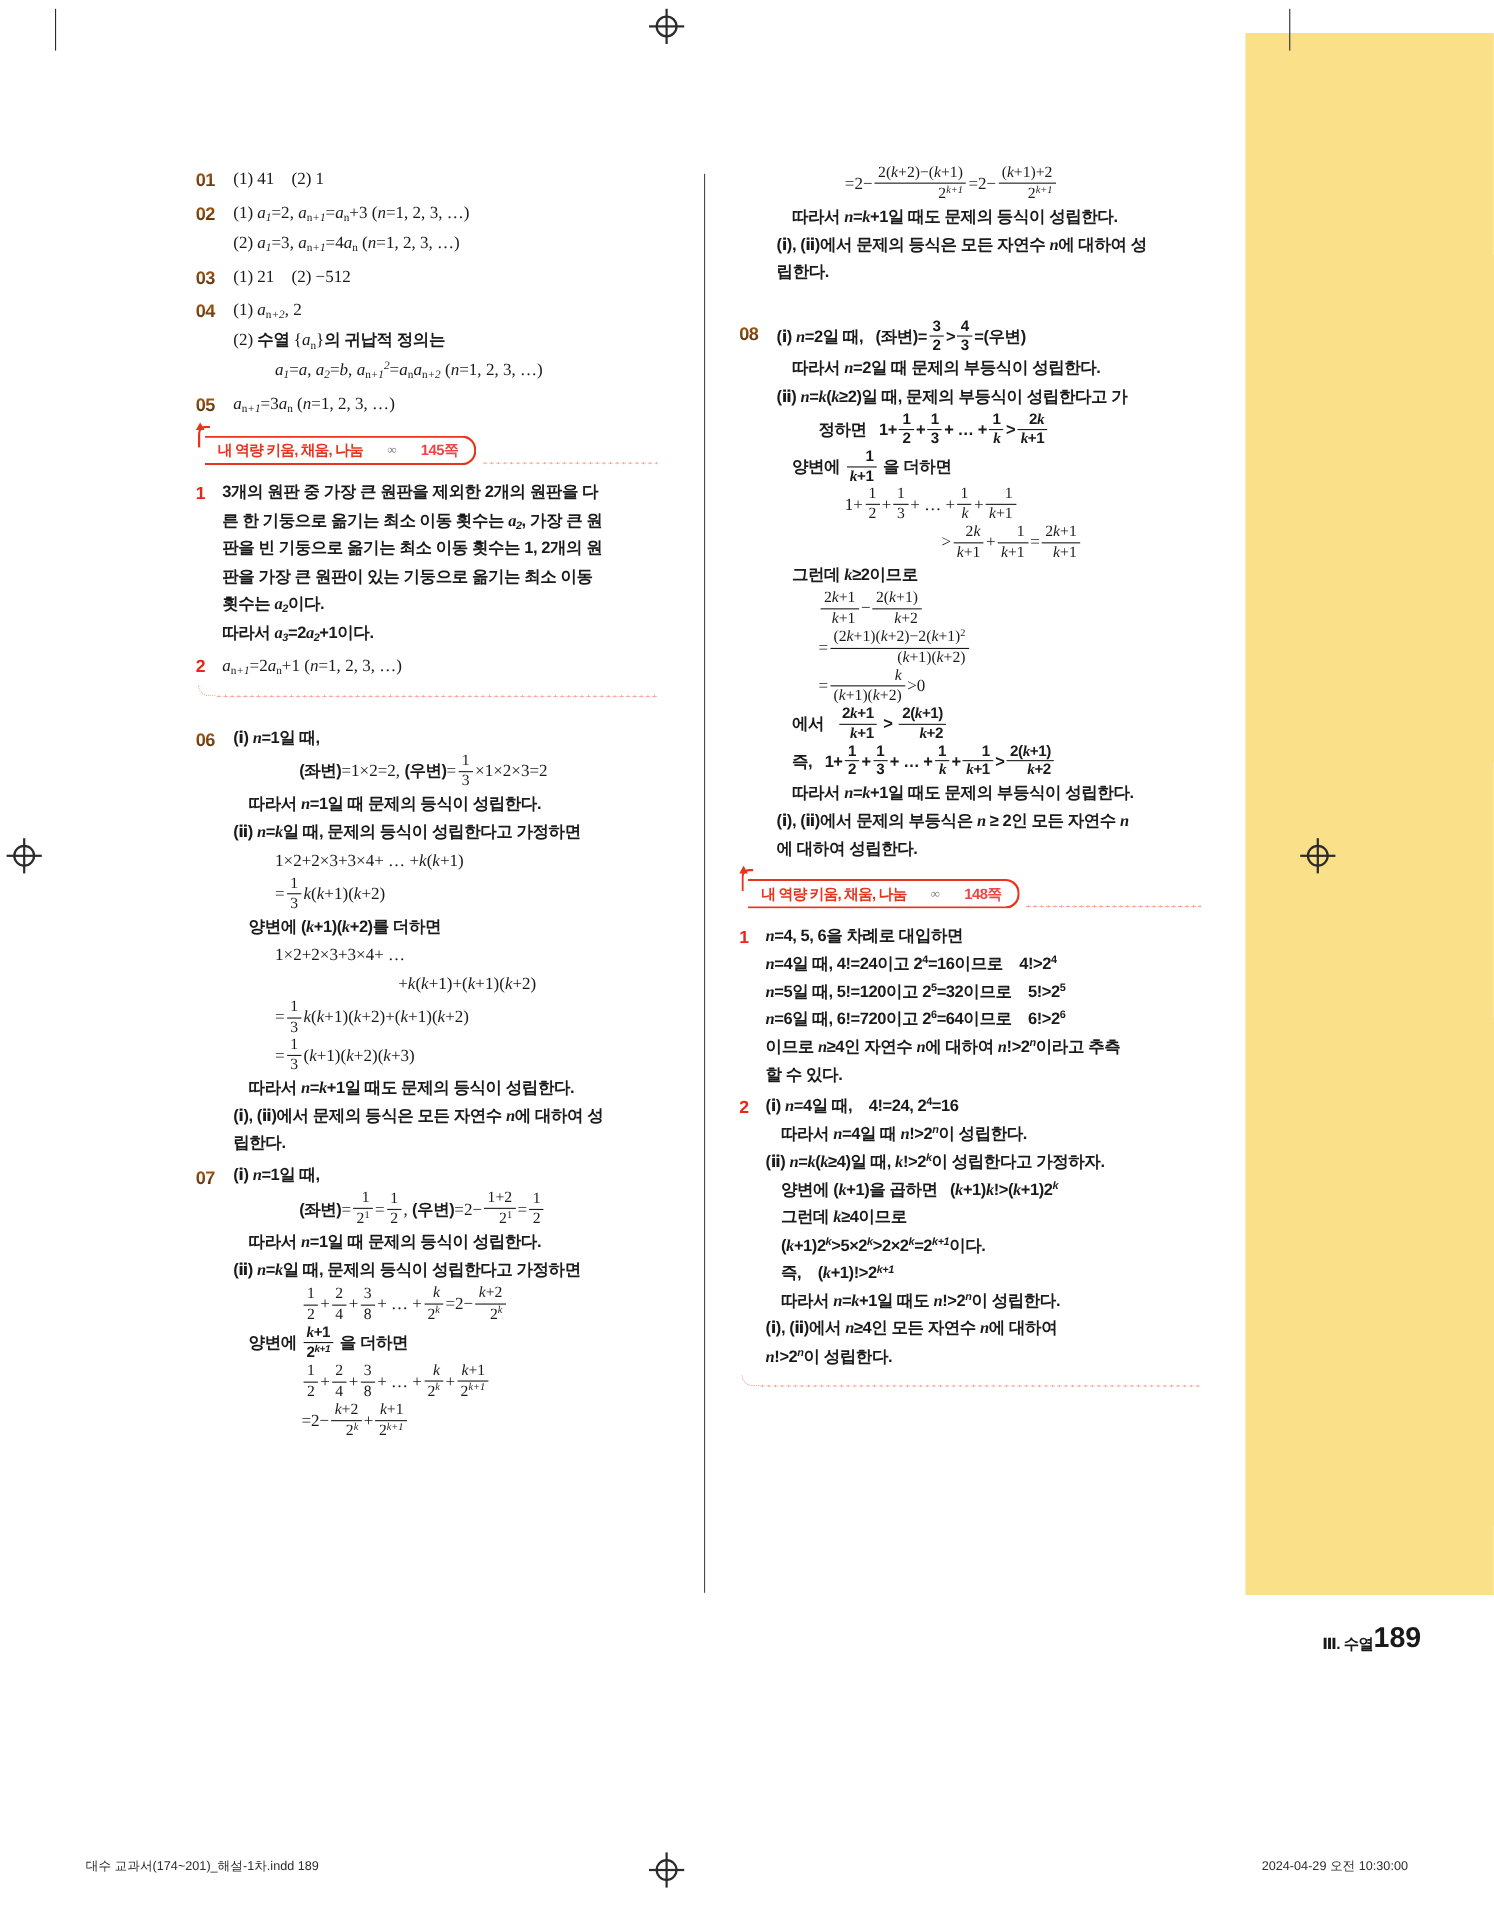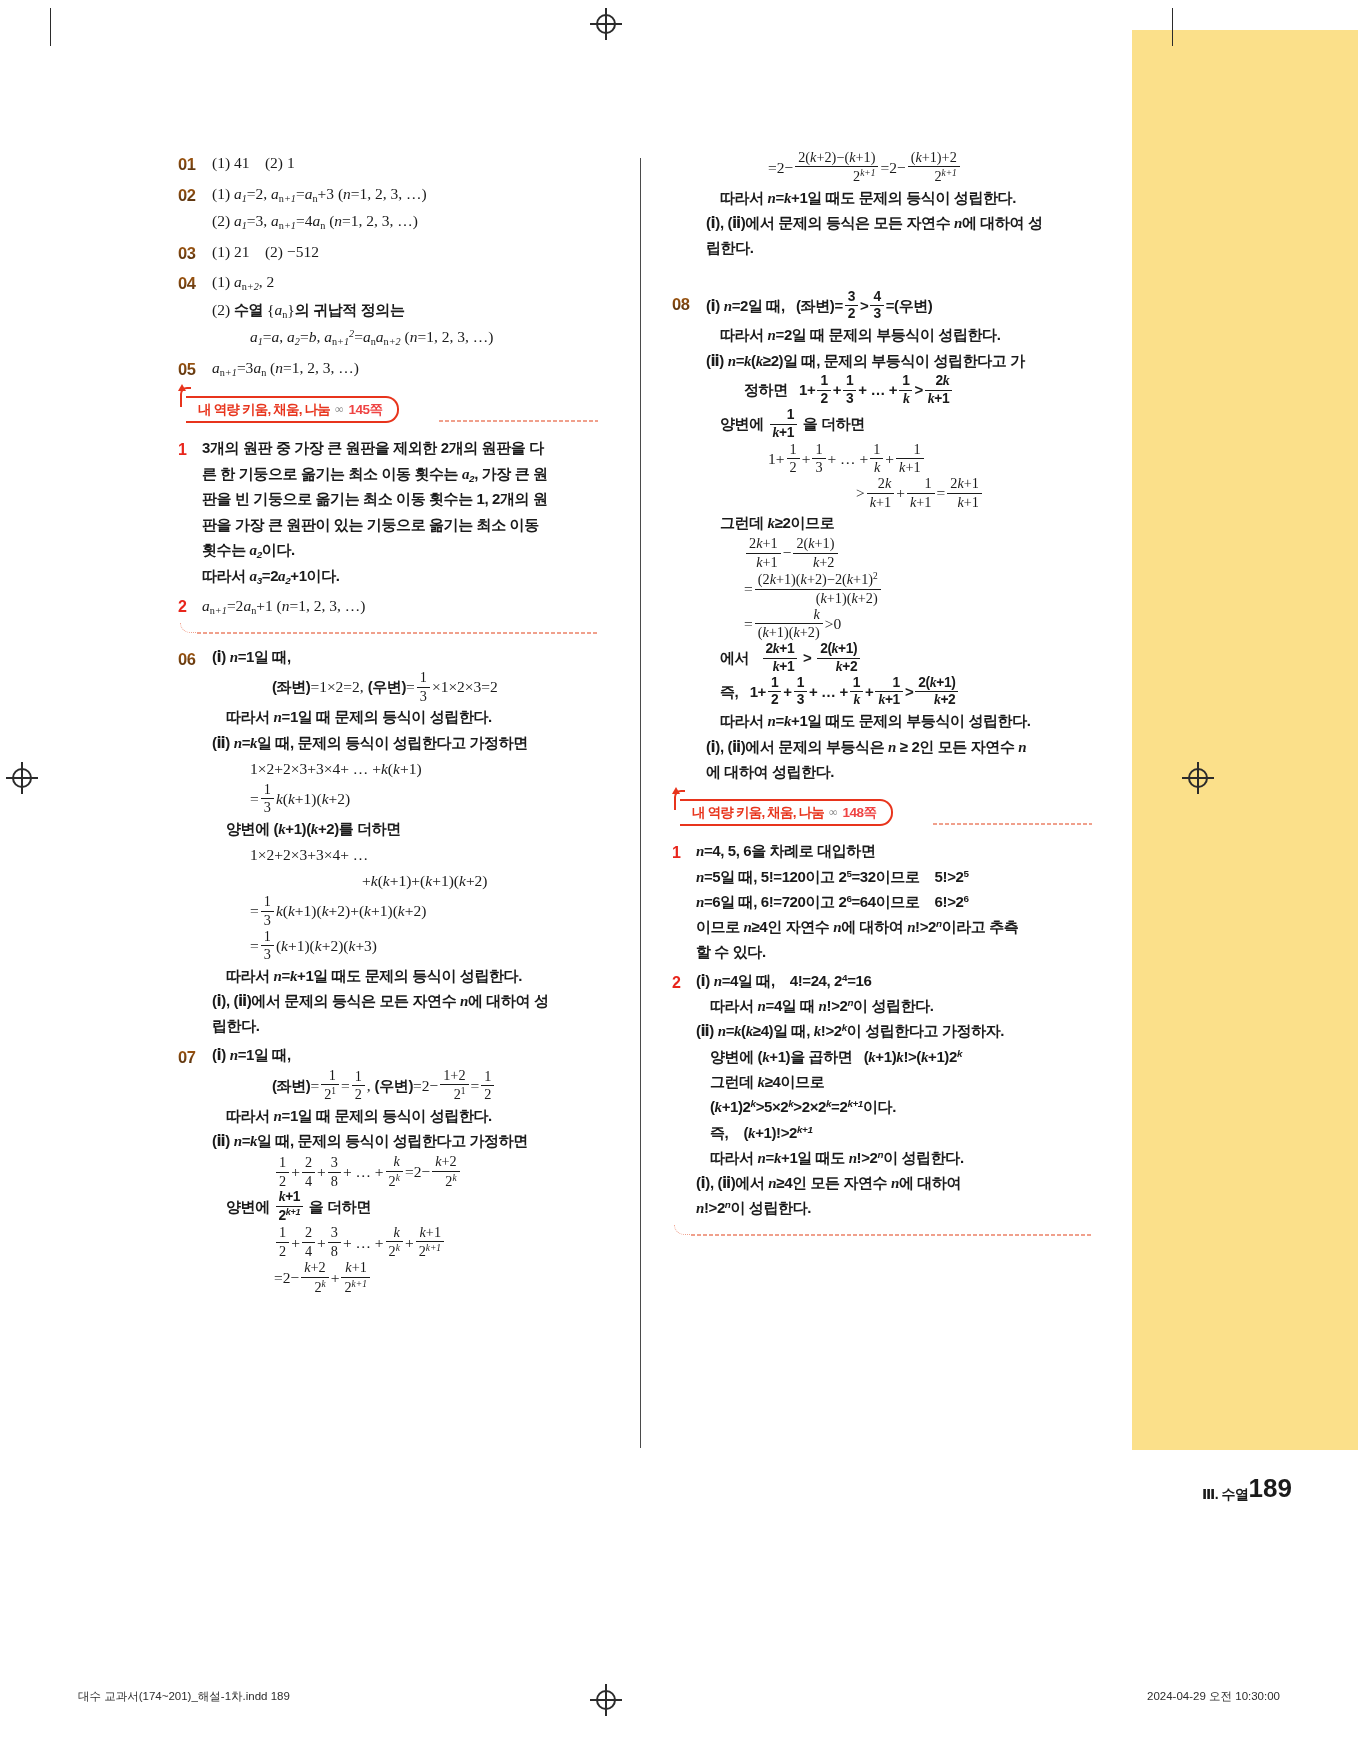--- a/index.html
+++ b/index.html
@@ -62,21 +62,21 @@
     border-top-left-radius: 7px;
   }
   .callout .arrow:after {
     content: ""; position: absolute; left: -4.4px; top: -5px;
     border-left: 4.6px solid transparent; border-right: 4.6px solid transparent;
     border-bottom: 7px solid #e8341c;
   }
   .callout .pill {
     position: absolute; left: 8px; top: 0; height: 27px; padding: 0 14px 0 12px;
     border: 2.2px solid #e8341c; border-left: none; border-radius: 0 13px 13px 0;
-    display: flex; align-items: center; gap: 5px; background: #fff;
+    display: flex; align-items: center; gap: 22px; background: #fff;
   }
   .callout .pill .ttl { font-family: "Liberation Sans", "DejaVu Sans", sans-serif; font-weight: bold; font-size: 13.5px; color: #e8341c; letter-spacing: -0.8px; }
   .callout .pill .lnk { color: #7c7c7c; font-size: 12px; }
   .callout .pill .pg { font-family: "Liberation Sans", "DejaVu Sans", sans-serif; font-weight: bold; font-size: 13.5px; color: #ef4444; letter-spacing: -0.5px; }
   .callout .dots {
     position: absolute; left: 260px; right: 0; top: 24px; height: 2px;
     background-image: radial-gradient(#f0a08c 50%, transparent 51%);
     background-size: 6px 2px; background-repeat: repeat-x;
   }
   .box-bottom {
@@ -222,21 +222,21 @@
           <span class="m">a</span><sub><span class="up">n</span>+1</sub>=2<span class="m">a</span><sub><span class="up">n</span></sub>+1 (<span class="m">n</span>=1, 2, 3, …)
         </div>
       </div>
     </div>
 
     <div class="box-bottom">
       <div class="curve"></div>
       <div class="dots2"></div>
     </div>
 
-    <div class="ans-row" style="margin-top:6px;">
+    <div class="ans-row" style="margin-top:20px;">
       <div class="ans-num">06</div>
       <div class="ans-body">
         <div class="line kor">(ⅰ) <span class="m">n</span>=1일 때,</div>
         <div class="line center-ish">
           <span class="kor">(좌변)</span>=1×2=2, <span class="kor">(우변)</span>=<span class="frac"><span class="num">1</span><span class="den">3</span></span>×1×2×3=2
         </div>
         <div class="line kor indent1">따라서 <span class="m">n</span>=1일 때 문제의 등식이 성립한다.</div>
         <div class="line kor">(ⅱ) <span class="m">n</span>=<span class="m">k</span>일 때, 문제의 등식이 성립한다고 가정하면</div>
         <div class="line indent2">1×2+2×3+3×4+ … +<span class="m">k</span>(<span class="m">k</span>+1)</div>
         <div class="line indent2">
@@ -346,20 +346,21 @@
         <span class="lnk">∞</span>
         <span class="pg">148쪽</span>
       </div>
       <div class="dots"></div>
     </div>
 
     <div class="ans-row">
       <div class="sub-num">1</div>
       <div class="ans-body">
         <div class="line kor"><span class="m">n</span>=4, 5, 6을 차례로 대입하면</div>
+        <div class="line kor"><span class="m">n</span>=4일 때, 4!=24이고 2<sup class="up">4</sup>=16이므로 &nbsp;&nbsp; 4!&gt;2<sup class="up">4</sup></div>
         <div class="line kor"><span class="m">n</span>=5일 때, 5!=120이고 2<sup class="up">5</sup>=32이므로 &nbsp;&nbsp; 5!&gt;2<sup class="up">5</sup></div>
         <div class="line kor"><span class="m">n</span>=6일 때, 6!=720이고 2<sup class="up">6</sup>=64이므로 &nbsp;&nbsp; 6!&gt;2<sup class="up">6</sup></div>
         <div class="line kor">이므로 <span class="m">n</span>≥4인 자연수 <span class="m">n</span>에 대하여 <span class="m">n</span>!&gt;2<sup>n</sup>이라고 추측</div>
         <div class="line kor">할 수 있다.</div>
       </div>
     </div>
 
     <div class="ans-row">
       <div class="sub-num">2</div>
       <div class="ans-body">

